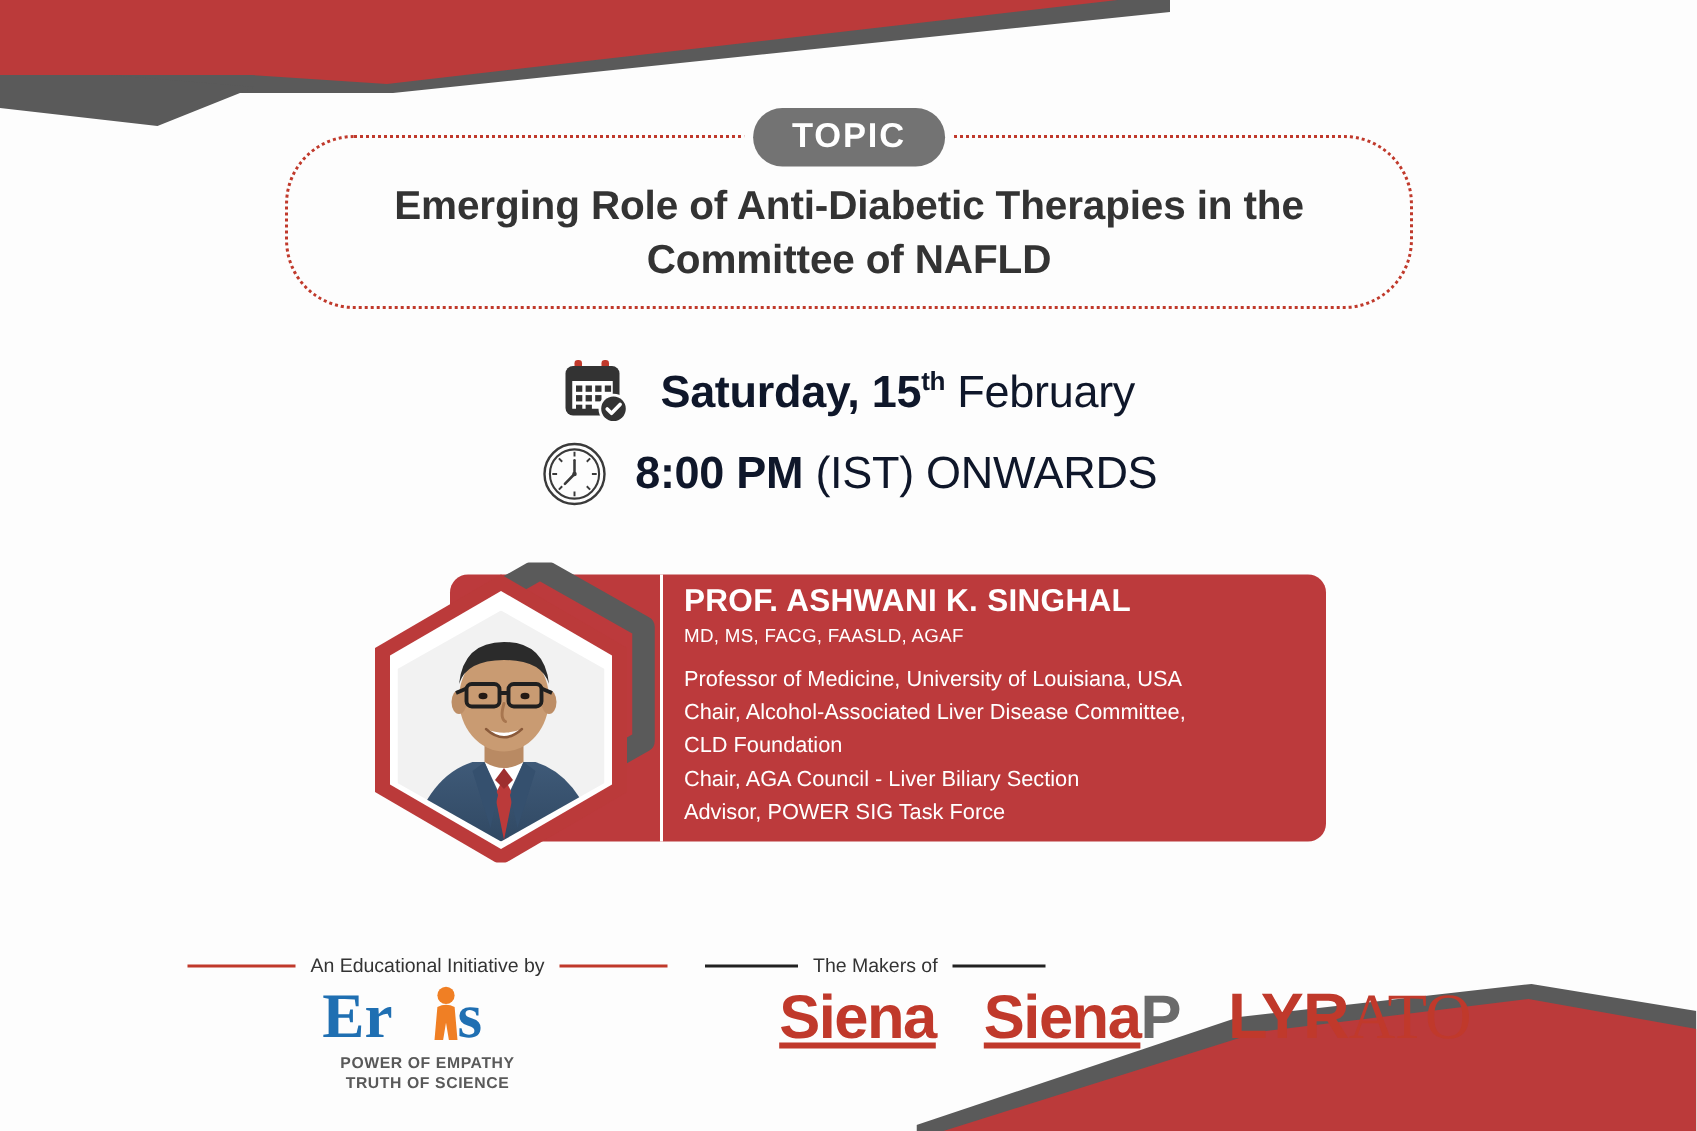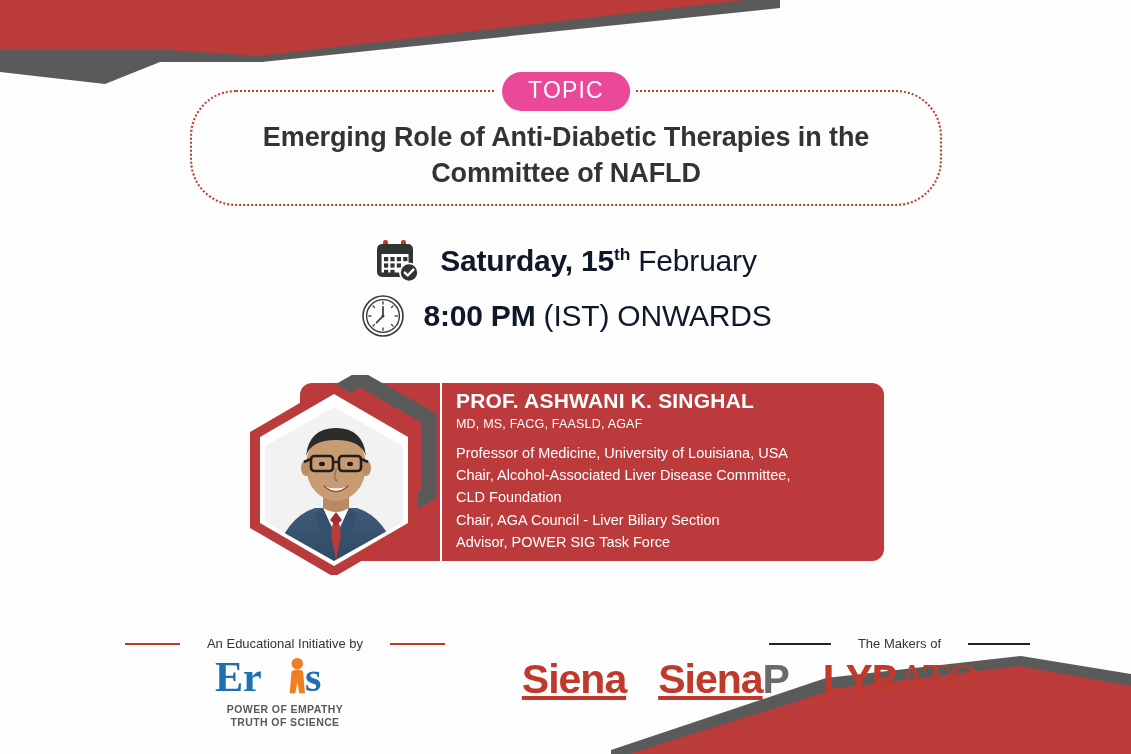--- a/index.html
+++ b/index.html
@@ -21,24 +21,24 @@
     position:absolute; left:190px; top:90px; width:752px; height:116px;
   }
   .dotted-panel {
     position:absolute; inset:0;
     border:2px dotted #c0392b;
     border-radius:46px;
     background:transparent;
   }
   .topic-badge {
     position:absolute; left:50%; top:-18px; transform:translateX(-50%);
-    background:#ec4899; color:#ffffff;
+    background:#737373; color:#ffffff;
     border-radius:20px;
     padding:5px 26px 7px 26px;
-    font-size:23px; letter-spacing:1.2px; font-weight:400;
+    font-size:23px; letter-spacing:1.2px; font-weight:700;
     z-index:3; white-space:nowrap;
     box-shadow:0 0 0 6px #fdfdfd;
   }
   .topic-title {
     position:absolute; left:0; right:0; top:30px;
     text-align:center;
     font-size:27px; font-weight:bold; color:#333333;
     line-height:1.33; letter-spacing:-0.1px;
     padding:0 40px;
   }
@@ -86,22 +86,22 @@
   
   .hex-photo {
     position:absolute; left:238px; top:375px; width:222px; height:200px;
   }
 
   
   .footer-left  { position:absolute; left:125px; top:636px; width:320px; text-align:center; }
   .footer-right { position:absolute; left:470px; top:636px; width:560px; text-align:center; }
 
   .rule-row {
-    display:flex; align-items:center; justify-content:flex-end;
-    gap:27px; margin-bottom:4px;
+    display:flex; align-items:center; justify-content:flex-start;
+    gap:10px; margin-bottom:4px;
   }
   .rule-row .line { height:2px; width:80px; }
   .rule-row.red .line  { background:#c0392b; }
   .rule-row.dark .line { background:#222222; width:62px; height:2px; }
   .rule-row .cap { font-size:13px; color:#333333; white-space:nowrap; }
 
   
   .eris-logo { display:flex; flex-direction:column; align-items:center; margin-top:3px; }
   .eris-mark { height:46px; }
   .eris-tag {
@@ -114,21 +114,21 @@
     display:flex; align-items:baseline; justify-content:center; gap:32px;
     margin-top:6px;
   }
   .brand { white-space:nowrap; line-height:1; }
   .wm-siena {
     font-family:"Liberation Sans", sans-serif;
     font-size:41px; font-weight:bold; color:#c0392b; letter-spacing:-1px;text-decoration:underline;
   }
   .wm-p { font-size:41px; font-weight:bold; color:#6a6a6a; letter-spacing:-1px; }
   .wm-lyr {
-    font-family:Liberation Mono, monospace;
+    font-family:Liberation Sans, sans-serif;
     font-size:43px; font-weight:bold; color:#c0392b; letter-spacing:-.5px;
   }
   .wm-ato {
     font-family:"Liberation Serif", serif;
     font-size:43px; font-weight:normal; color:#c0392b; letter-spacing:-.5px;
   }
 </style>
 </head>
 <body>
 

